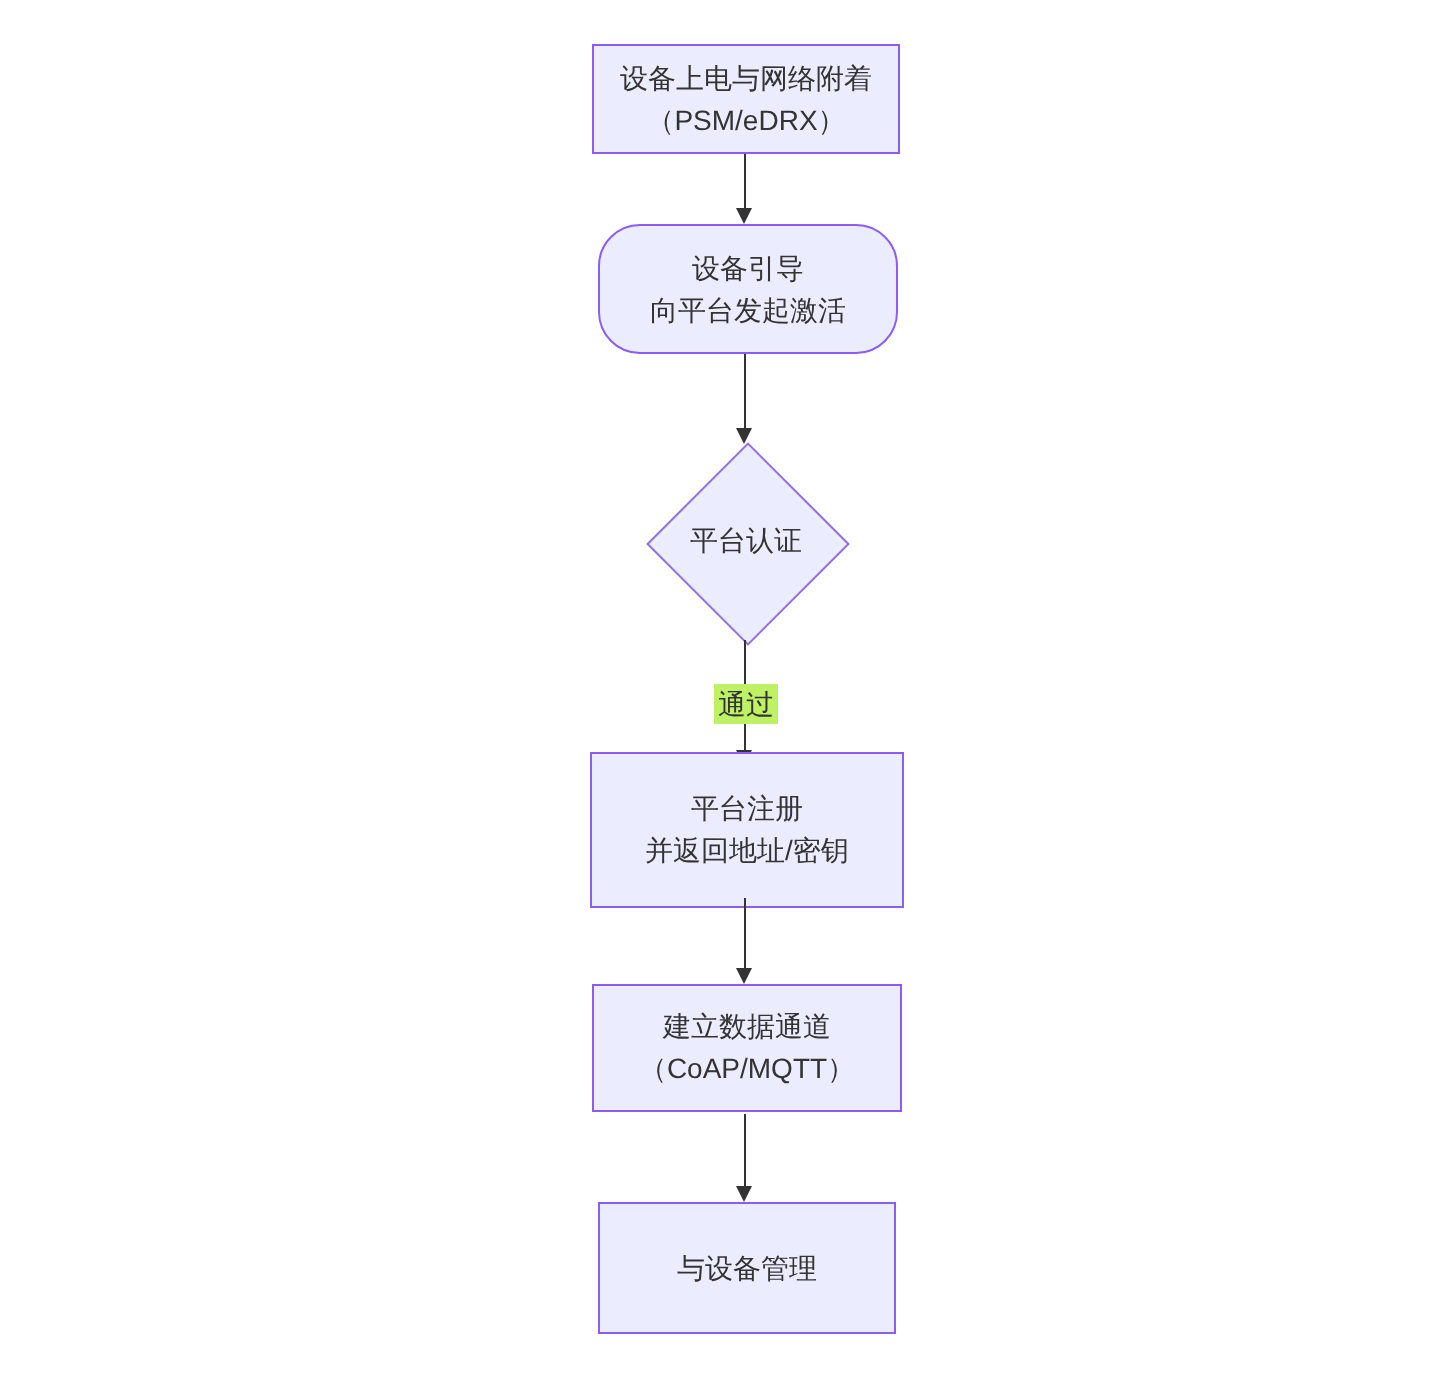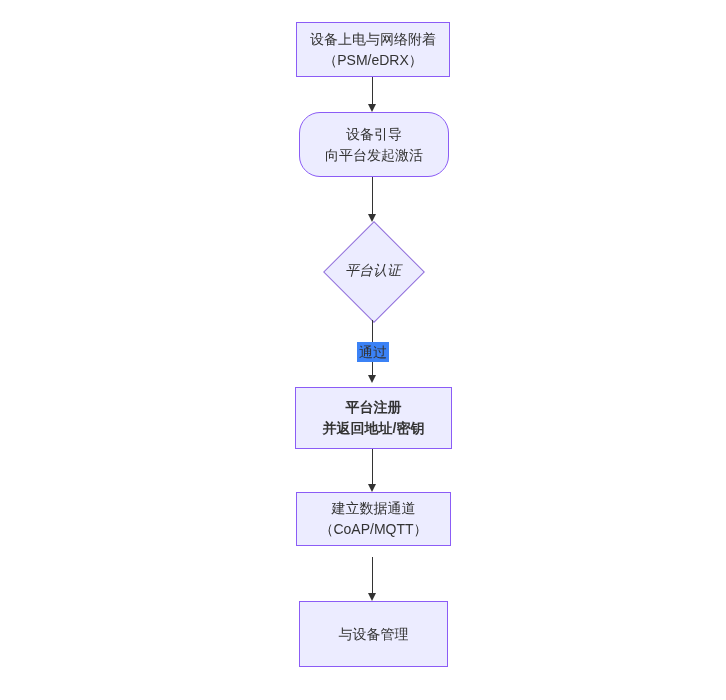--- a/index.html
+++ b/index.html
@@ -62,21 +62,21 @@
     position: absolute;
     width: 0;
     height: 0;
     border-left: 4.5px solid transparent;
     border-right: 4.5px solid transparent;
     border-top: 8px solid #333333;
   }
   .edge-label {
     position: absolute;
     transform: translateX(-50%);
-    background: #3b82f6;
+    background: #bef264;
     color: #333333;
     font-size: 14px;
     line-height: 18px;
     padding: 1px 2px;
     z-index: 2;
     white-space: nowrap;
   }
 </style>
 </head>
 <body>
@@ -92,38 +92,38 @@
   <div class="arrowhead" style="left:368px; top:104px;"></div>
 
   <div class="node" style="left:299px; top:112px; width:150px; height:65px;border-radius:21px;">
     <span>设备引导</span>
     <span>向平台发起激活</span>
   </div>
 
   <div class="edge-line" style="left:372px; top:177px; height:37px;"></div>
   <div class="arrowhead" style="left:368px; top:214px;"></div>
 
-  <div class="diamond-wrap" style="left:322px; top:222px; width:102px; height:98px;font-style:italic;">
+  <div class="diamond-wrap" style="left:322px; top:222px; width:102px; height:98px;">
     <div class="diamond-shape"></div>
     <span class="diamond-label">平台认证</span>
   </div>
 
   <div class="edge-line" style="left:372px; top:320px; height:55px;"></div>
   <div class="edge-label" style="left:373px; top:342px;">通过</div>
   <div class="arrowhead" style="left:368px; top:375px;"></div>
 
-  <div class="node" style="left:295px; top:387px; width:157px; height:62px;font-weight:bold;">
+  <div class="node" style="left:295px; top:376px; width:157px; height:78px;">
     <span>平台注册</span>
     <span>并返回地址/密钥</span>
   </div>
 
   <div class="edge-line" style="left:372px; top:449px; height:35px;"></div>
   <div class="arrowhead" style="left:368px; top:484px;"></div>
 
-  <div class="node" style="left:296px; top:492px; width:155px; height:54px;">
+  <div class="node" style="left:296px; top:492px; width:155px; height:64px;">
     <span>建立数据通道</span>
     <span>（CoAP/MQTT）</span>
   </div>
 
   <div class="edge-line" style="left:372px; top:557px; height:36px;"></div>
   <div class="arrowhead" style="left:368px; top:593px;"></div>
 
   <div class="node" style="left:299px; top:601px; width:149px; height:66px;">
     <span>与设备管理</span>
   </div>

